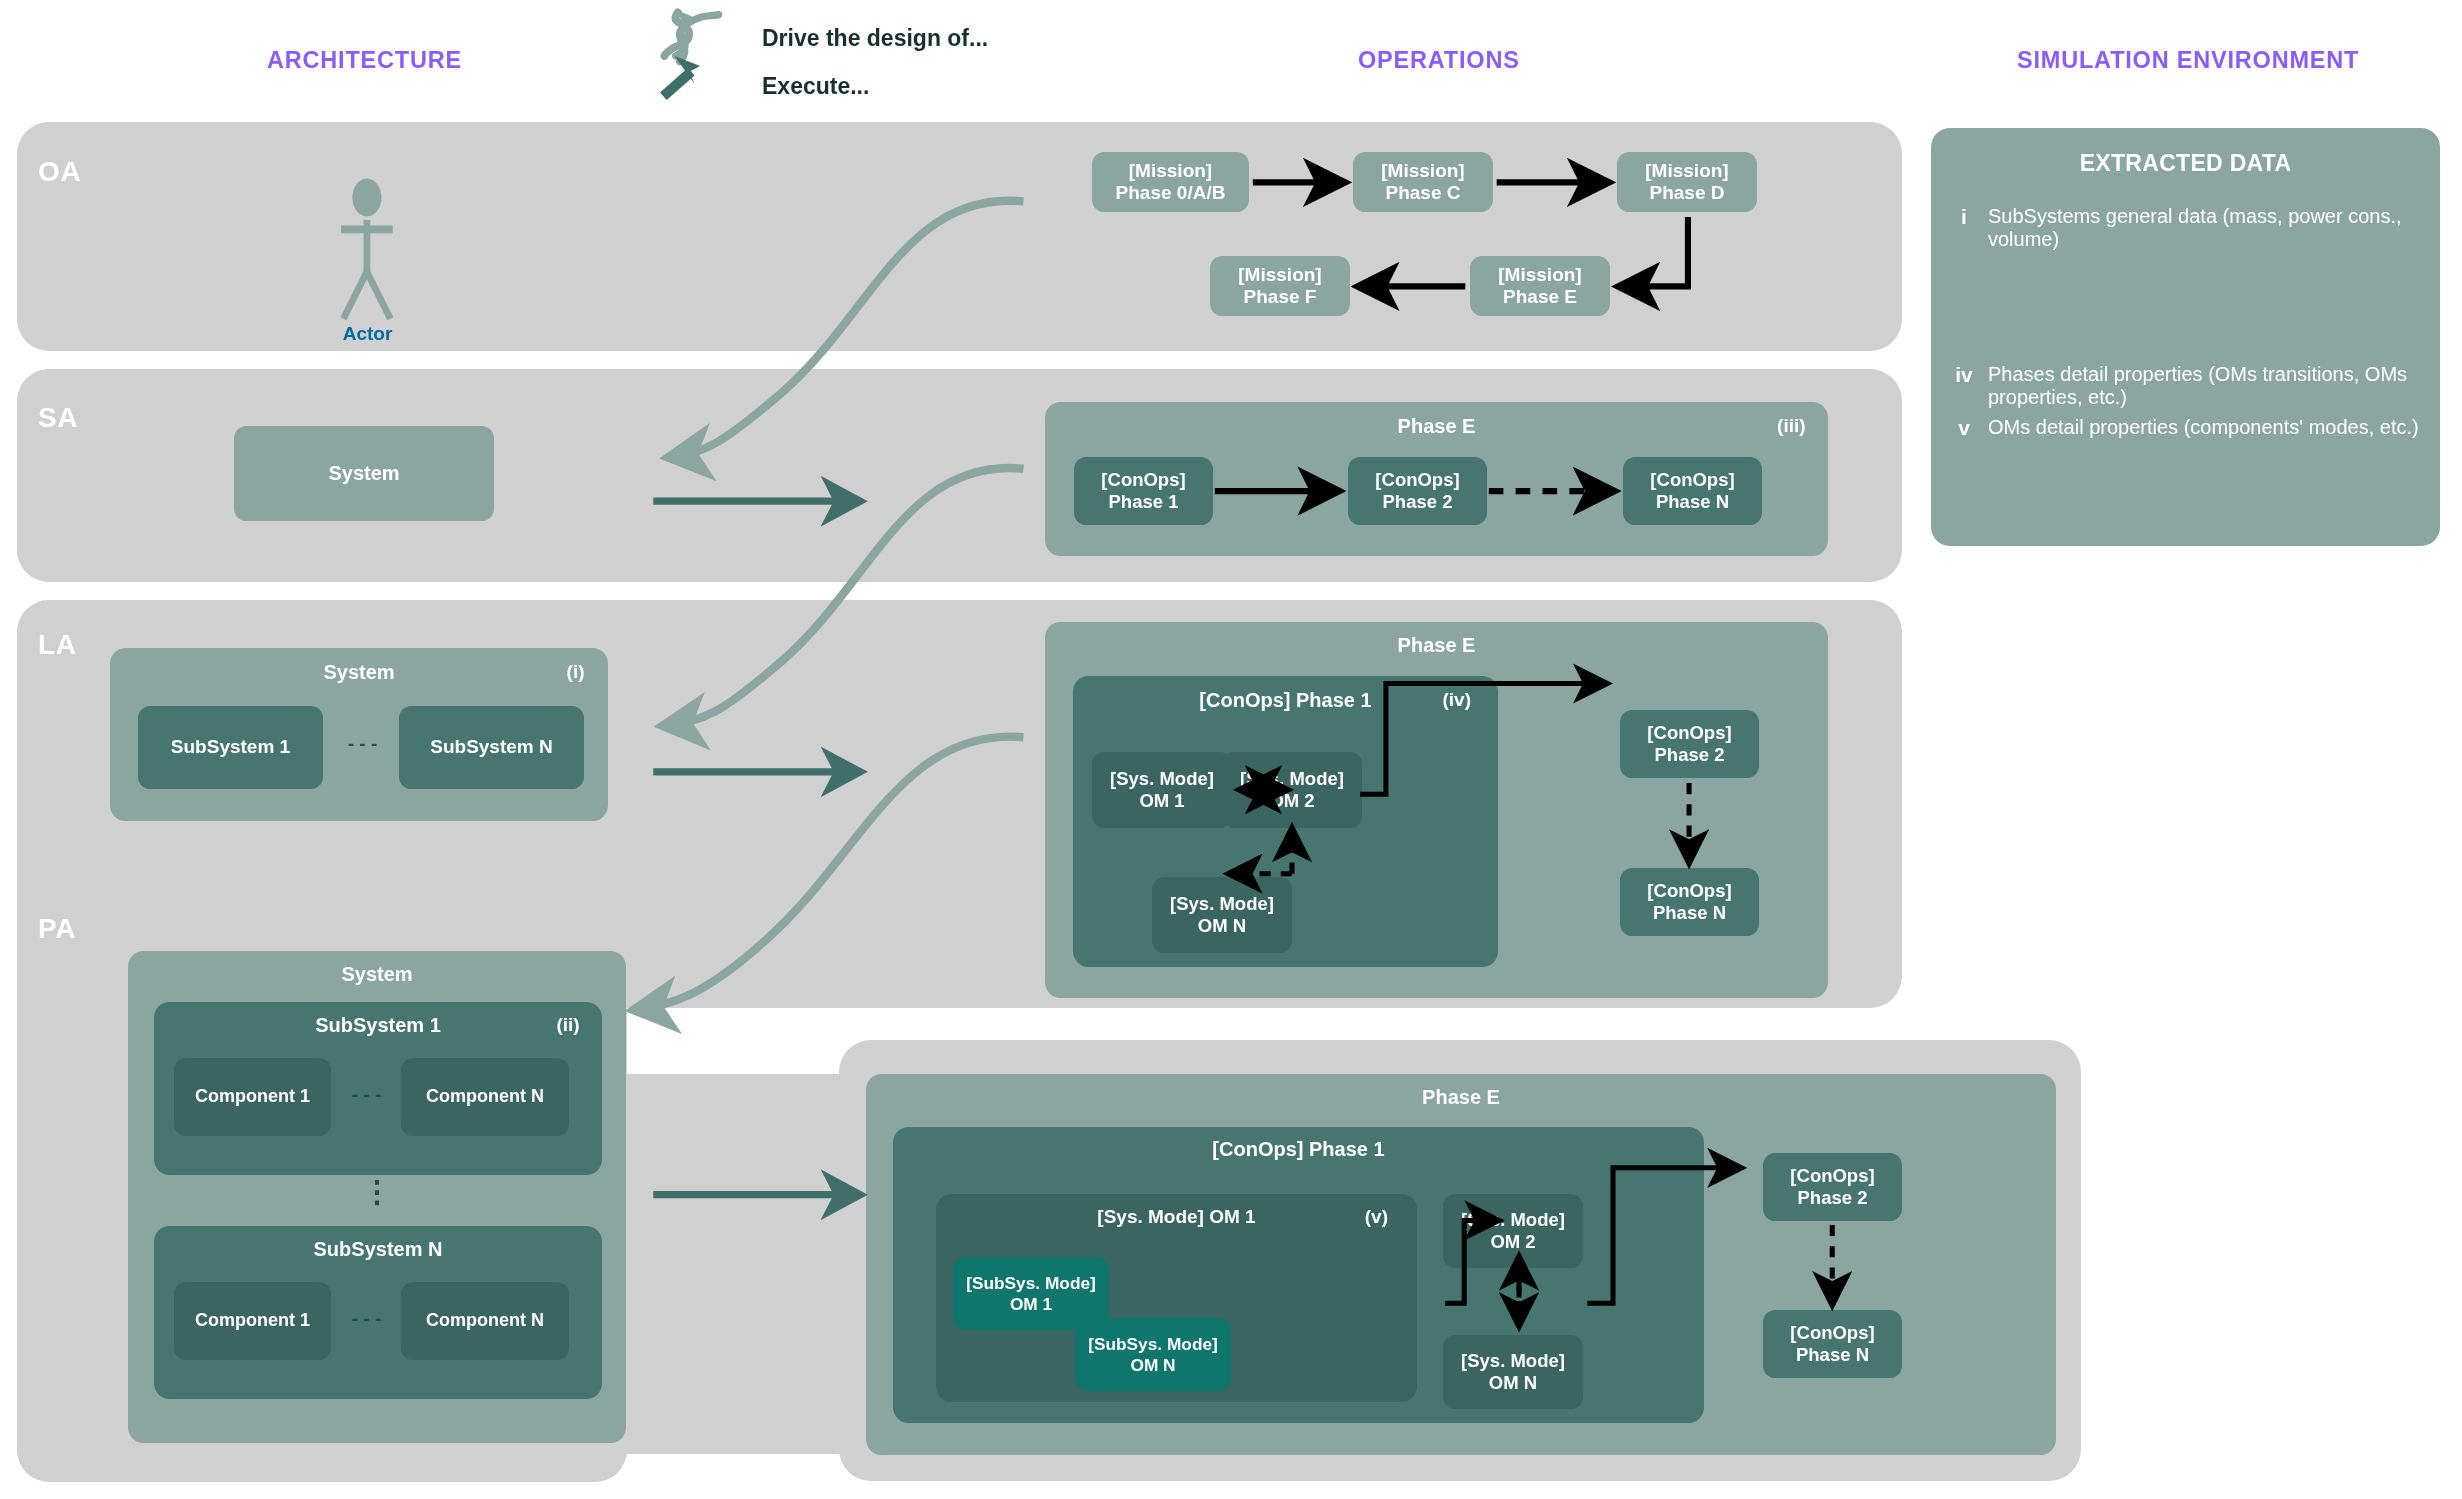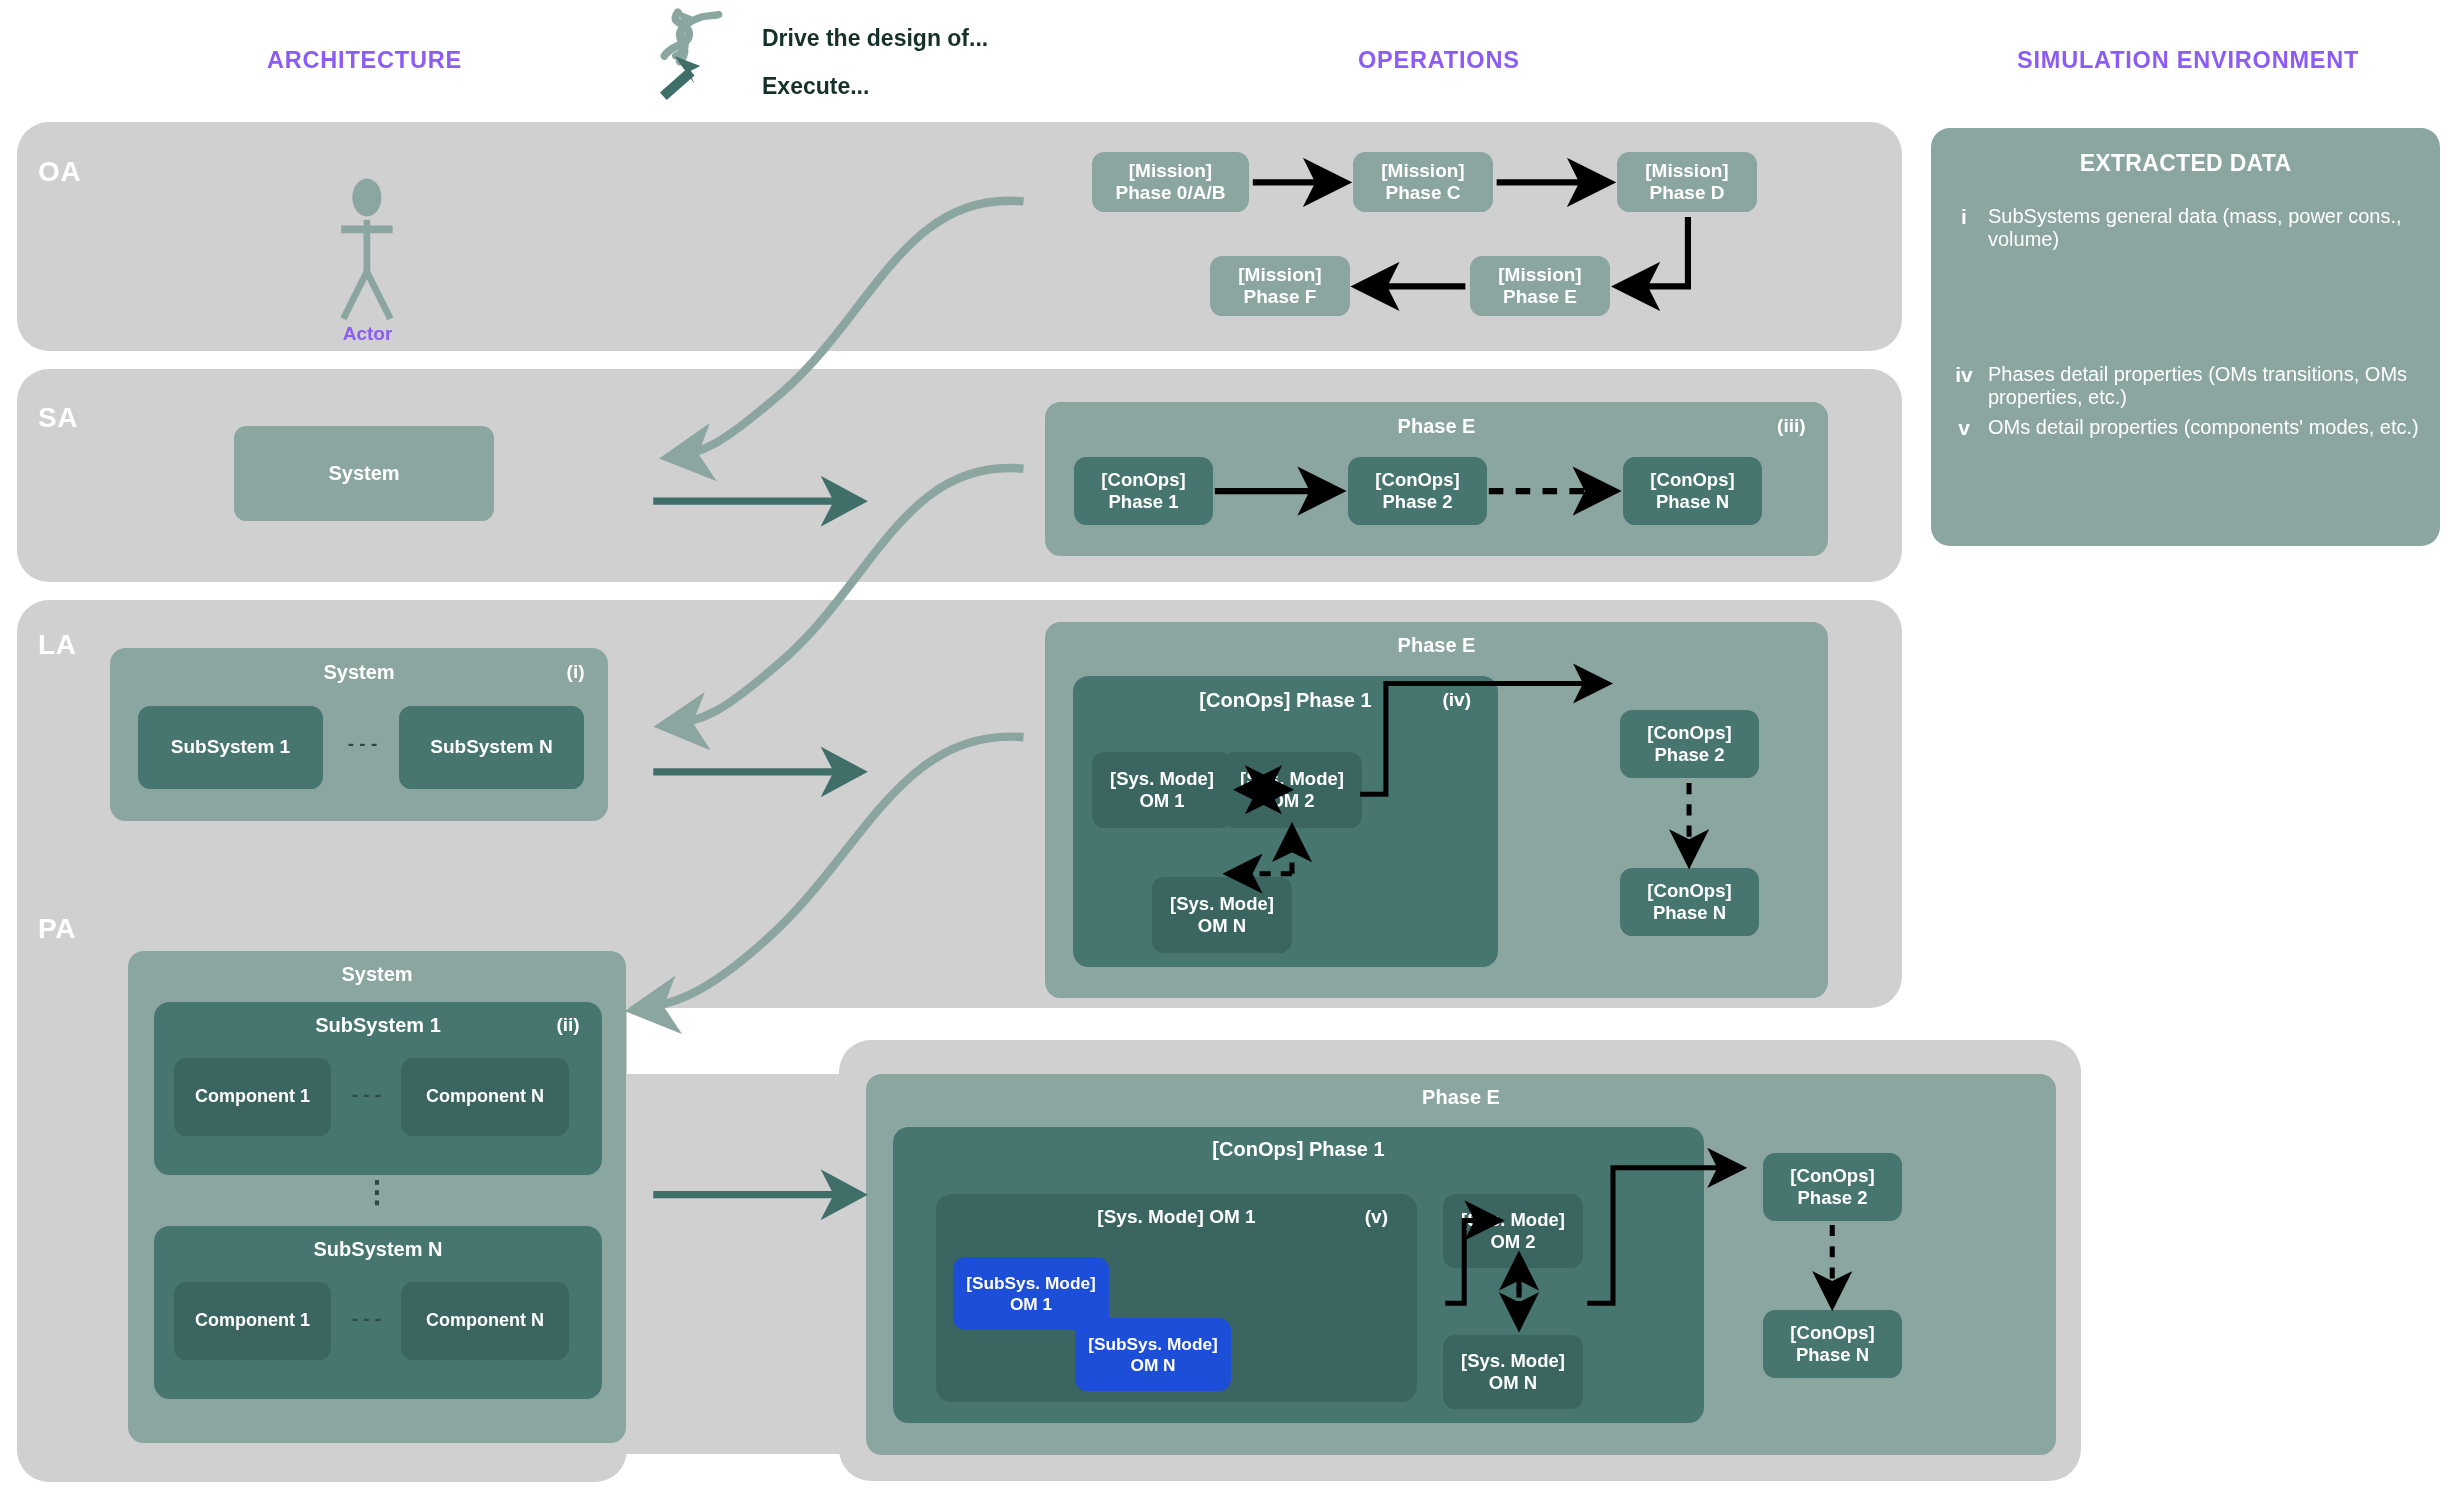--- a/index.html
+++ b/index.html
@@ -31,21 +31,21 @@
   
   .box{
     position:absolute;box-sizing:border-box;display:flex;
     flex-direction:column;align-items:center;justify-content:center;
     color:#ffffff;font-weight:bold;text-align:center;line-height:1.18;
     border-radius:12.3px;
   }
   .lvl1{background:#8ba5a0;}   
   .lvl2{background:#47756f;}   
   .lvl3{background:#3a6560;}   
-  .lvl4{background:#1d4ed8;}   
+  .lvl4{background:#0f766e;}   
 
   
   .cont{
     position:absolute;box-sizing:border-box;border-radius:15.7px;
   }
   .cont > .ctitle{
     position:absolute;left:0;right:0;text-align:center;
     color:#ffffff;font-weight:bold;
   }
   .cont > .cnum{
@@ -61,21 +61,21 @@
     position:absolute;left:0;right:0;text-align:center;
     color:#ffffff;font-weight:bold;font-size:23px;letter-spacing:0.3px;
   }
   .ed-row{position:absolute;display:flex;align-items:flex-start;}
   .ed-num{
     width:48px;text-align:center;color:#ffffff;font-weight:bold;
     font-size:21px;flex:0 0 48px;
   }
   .ed-txt{color:#ffffff;font-size:20px;line-height:1.16;}
   .actor-label{
-    position:absolute;color:#8b5cf6;font-weight:bold;font-size:19px;
+    position:absolute;color:#0369a1;font-weight:bold;font-size:19px;
     text-align:center;
   }
 
   svg.overlay{position:absolute;left:0;top:0;pointer-events:none;}
 </style>
 </head>
 <body>
 
 <div class="colhdr" style="left:267px;top:47px;">ARCHITECTURE</div>
 <div class="colhdr" style="left:1358px;top:47px;">OPERATIONS</div>

